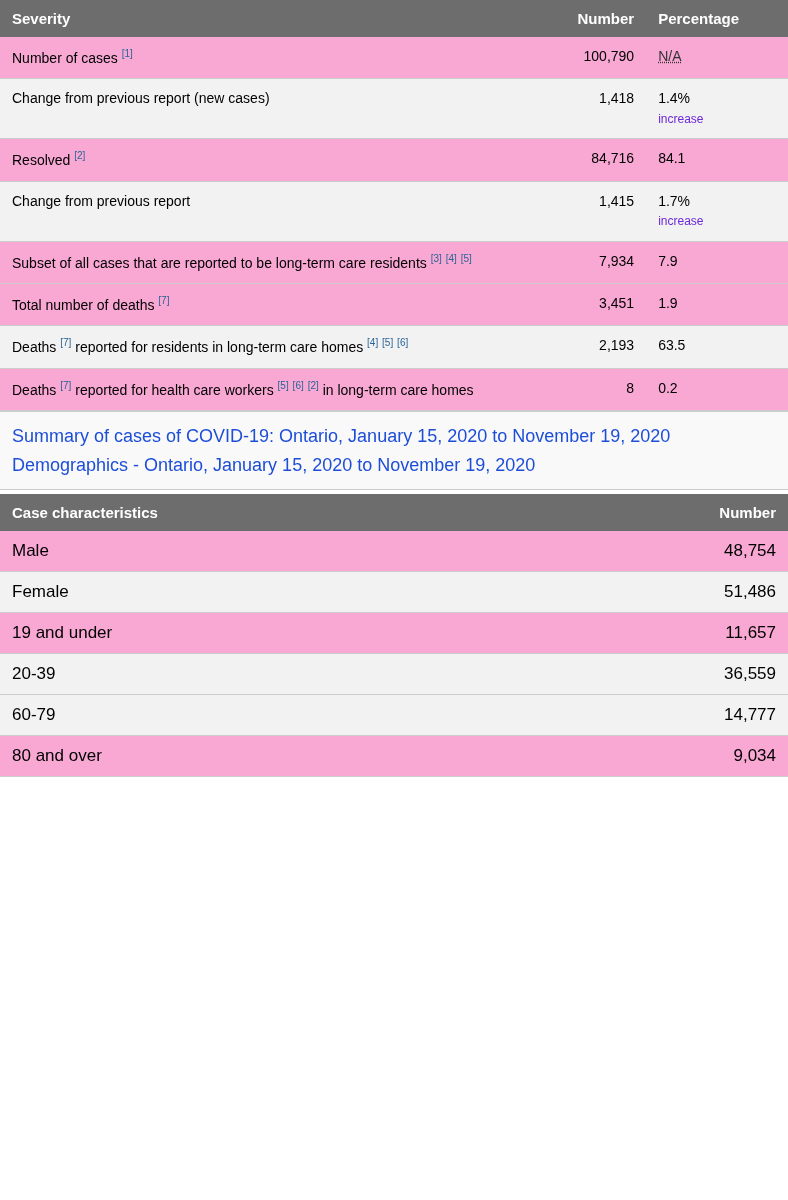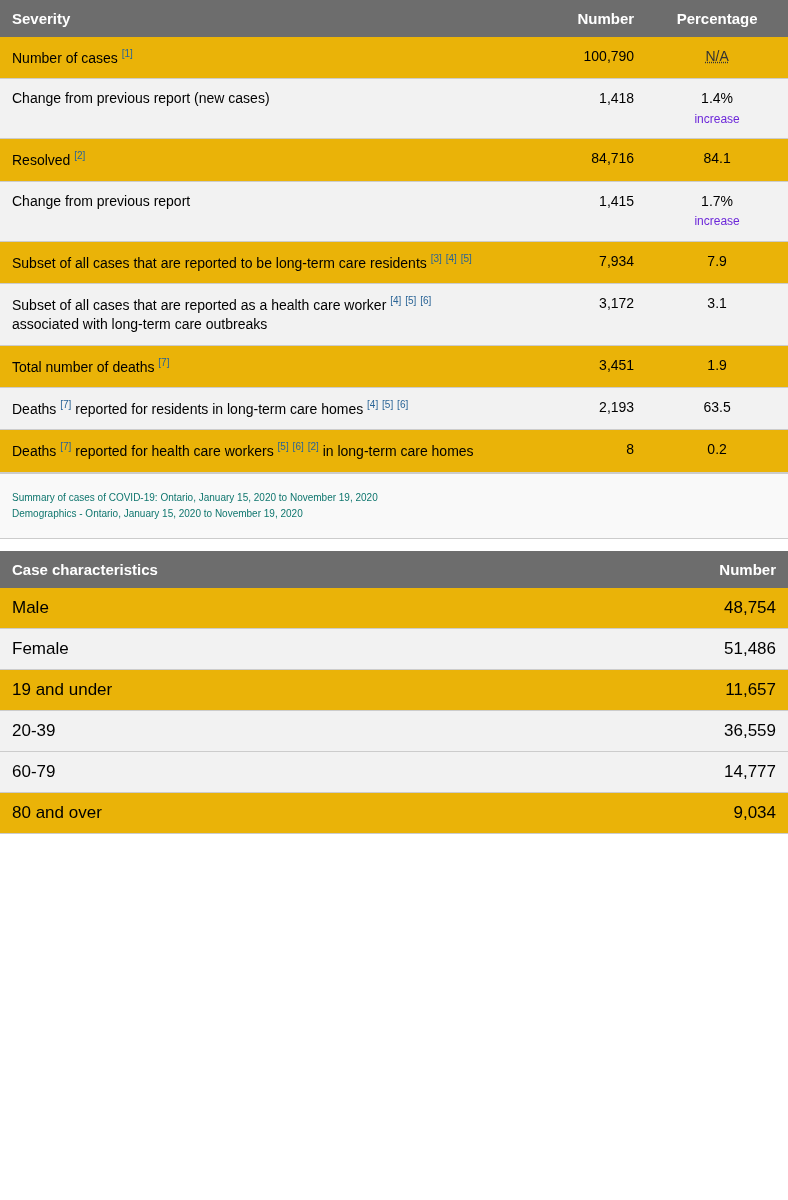--- a/index.html
+++ b/index.html
@@ -26,49 +26,49 @@
       font-size: 15px;
     }
 
     .severity-row td {
       padding: 10px 12px;
       vertical-align: top;
       border-bottom: 1px solid #ccc;
       line-height: 1.4;
     }
 
-    .row-white { background: #eab308; }
+    .row-white { background: #f9a8d4; }
     .row-light { background: #f2f2f2; }
 
     .col-label { width: 65%; }
     .col-number { width: 17%; text-align: right; }
-    .col-pct { width: 18%; text-align: center; }
+    .col-pct { width: 18%; text-align: left; }
 
     sup {
       font-size: 10px;
       color: #2a6496;
     }
 
     .increase-text {
       font-size: 12px;
       color: #6d28d9;
     }
 
     .na-dotted {
       text-decoration: underline;
       text-decoration-style: dotted;
       color: #333;
     }
 
     
     .summary-text {
       background: #f9f9f9;
-      padding: 16px 12px;
-      font-size: 10px;
-      color: #0f766e;
+      padding: 10px 12px;
+      font-size: 18px;
+      color: #1d4ed8;
       border-top: 1px solid #ccc;
       border-bottom: 1px solid #ccc;
       line-height: 1.6;
     }
 
     
     .char-header {
       background: #6d6d6d;
       color: #fff;
       font-weight: bold;
@@ -140,27 +140,20 @@
     </tr>
 
     <tr class="severity-row row-white">
       <td class="col-label">
         Subset of all cases that are reported to be long-term care residents <sup>[3]</sup> <sup>[4]</sup> <sup>[5]</sup>
       </td>
       <td class="col-number">7,934</td>
       <td class="col-pct">7.9</td>
     </tr>
 
-    <tr class="severity-row row-light">
-      <td class="col-label">
-        Subset of all cases that are reported as a health care worker <sup>[4]</sup> <sup>[5]</sup> <sup>[6]</sup> associated with long-term care outbreaks
-      </td>
-      <td class="col-number">3,172</td>
-      <td class="col-pct">3.1</td>
-    </tr>
 
     <tr class="severity-row row-white">
       <td class="col-label">
         Total number of deaths <sup>[7]</sup>
       </td>
       <td class="col-number">3,451</td>
       <td class="col-pct">1.9</td>
     </tr>
 
     <tr class="severity-row row-light">
@@ -179,21 +172,21 @@
       <td class="col-pct">0.2</td>
     </tr>
   </tbody>
 </table>
 
 <div class="summary-text">
   <div>Summary of cases of COVID-19: Ontario, January 15, 2020 to November 19, 2020</div>
   <div>Demographics - Ontario, January 15, 2020 to November 19, 2020</div>
 </div>
 
-<table class="table-container" style="border-collapse: collapse; width: 788px; margin-top: 12px;">
+<table class="table-container" style="border-collapse: collapse; width: 788px; margin-top: 4px;">
   <colgroup>
     <col style="width:75%">
     <col style="width:25%">
   </colgroup>
   <thead>
     <tr class="char-header">
       <td class="char-col-label">Case characteristics</td>
       <td class="char-col-number">Number</td>
     </tr>
   </thead>

